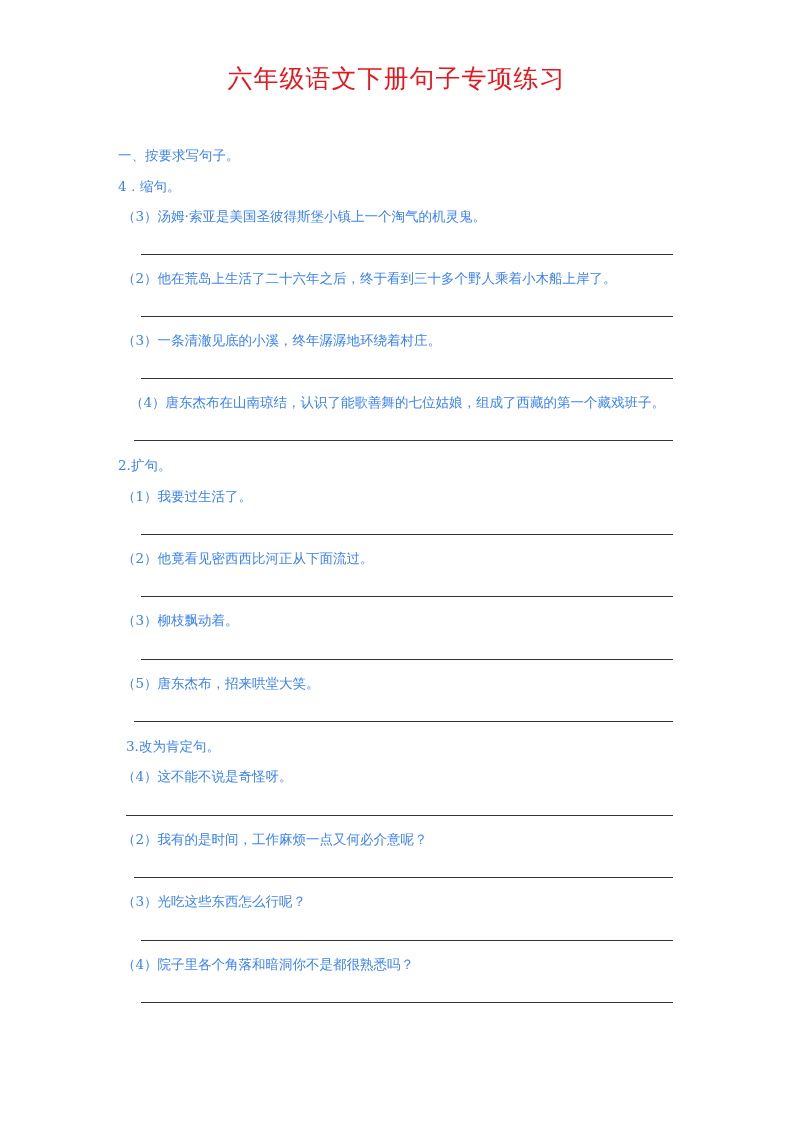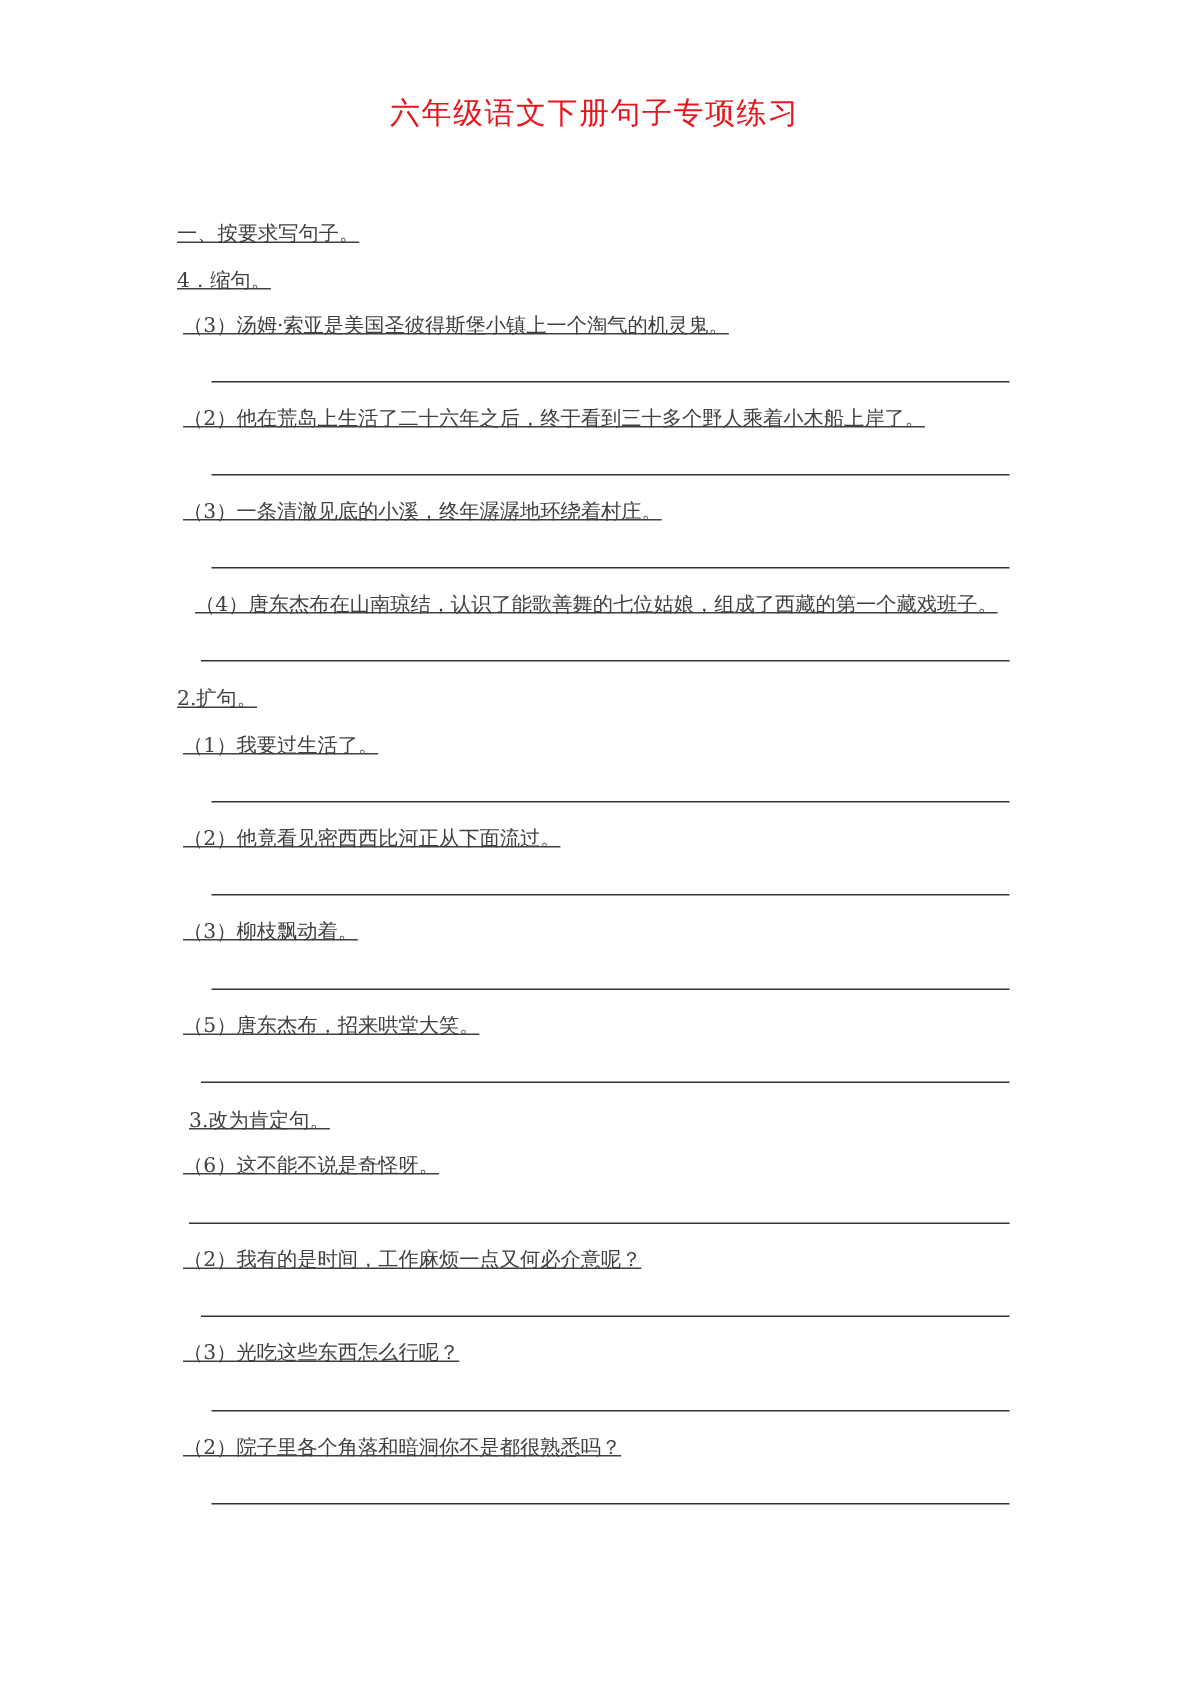--- a/index.html
+++ b/index.html
@@ -1,20 +1,20 @@
 <!DOCTYPE html>
 <html><head>
 <meta charset="utf-8">
 <style>
   html, body { margin: 0; padding: 0; background: #ffffff; }
   body { width: 793px; height: 1122px; position: relative; overflow: hidden;
          font-family: "DejaVu Serif", "Liberation Serif", serif; color: #222; }
   .title { position: absolute; left: 0; width: 793px; top: 62px; text-align: center;
-           font-size: 20px; color: #e8151c; letter-spacing: 1px; }
-  .t { position: absolute; font-size: 13.5px; white-space: nowrap; color: #404040; text-decoration: underline; }
+           font-size: 25px; color: #e8151c; letter-spacing: 1px; }
+  .t { position: absolute; font-size: 13.5px; white-space: nowrap; color: #3b82f6; }
   .line { position: absolute; height: 0; border-top: 1px solid #333; }
 </style>
 </head>
 <body>
 
 <div class="title">六年级语文下册句子专项练习</div>
 
 <div class="t" style="left:118px;top:147px;">一、按要求写句子。</div>
 
 <div class="t" style="left:118px;top:178px;">4．缩句。</div>
@@ -31,20 +31,20 @@
 <div class="t" style="left:122px;top:488px;">（1）我要过生活了。</div>
 <div class="line" style="left:141px;width:532px;top:534px;"></div>
 <div class="t" style="left:122px;top:550px;">（2）他竟看见密西西比河正从下面流过。</div>
 <div class="line" style="left:141px;width:532px;top:596px;"></div>
 <div class="t" style="left:122px;top:612px;">（3）柳枝飘动着。</div>
 <div class="line" style="left:141px;width:532px;top:659px;"></div>
 <div class="t" style="left:122px;top:675px;">（5）唐东杰布，招来哄堂大笑。</div>
 <div class="line" style="left:134px;width:539px;top:721px;"></div>
 
 <div class="t" style="left:126px;top:738px;">3.改为肯定句。</div>
-<div class="t" style="left:122px;top:768px;">（6）这不能不说是奇怪呀。</div>
+<div class="t" style="left:122px;top:768px;">（4）这不能不说是奇怪呀。</div>
 <div class="line" style="left:126px;width:547px;top:815px;"></div>
 <div class="t" style="left:122px;top:831px;">（2）我有的是时间，工作麻烦一点又何必介意呢？</div>
 <div class="line" style="left:134px;width:539px;top:877px;"></div>
 <div class="t" style="left:122px;top:893px;">（3）光吃这些东西怎么行呢？</div>
 <div class="line" style="left:141px;width:532px;top:940px;"></div>
-<div class="t" style="left:122px;top:956px;">（2）院子里各个角落和暗洞你不是都很熟悉吗？</div>
+<div class="t" style="left:122px;top:956px;">（4）院子里各个角落和暗洞你不是都很熟悉吗？</div>
 <div class="line" style="left:141px;width:532px;top:1002px;"></div>
 
 </body></html>

